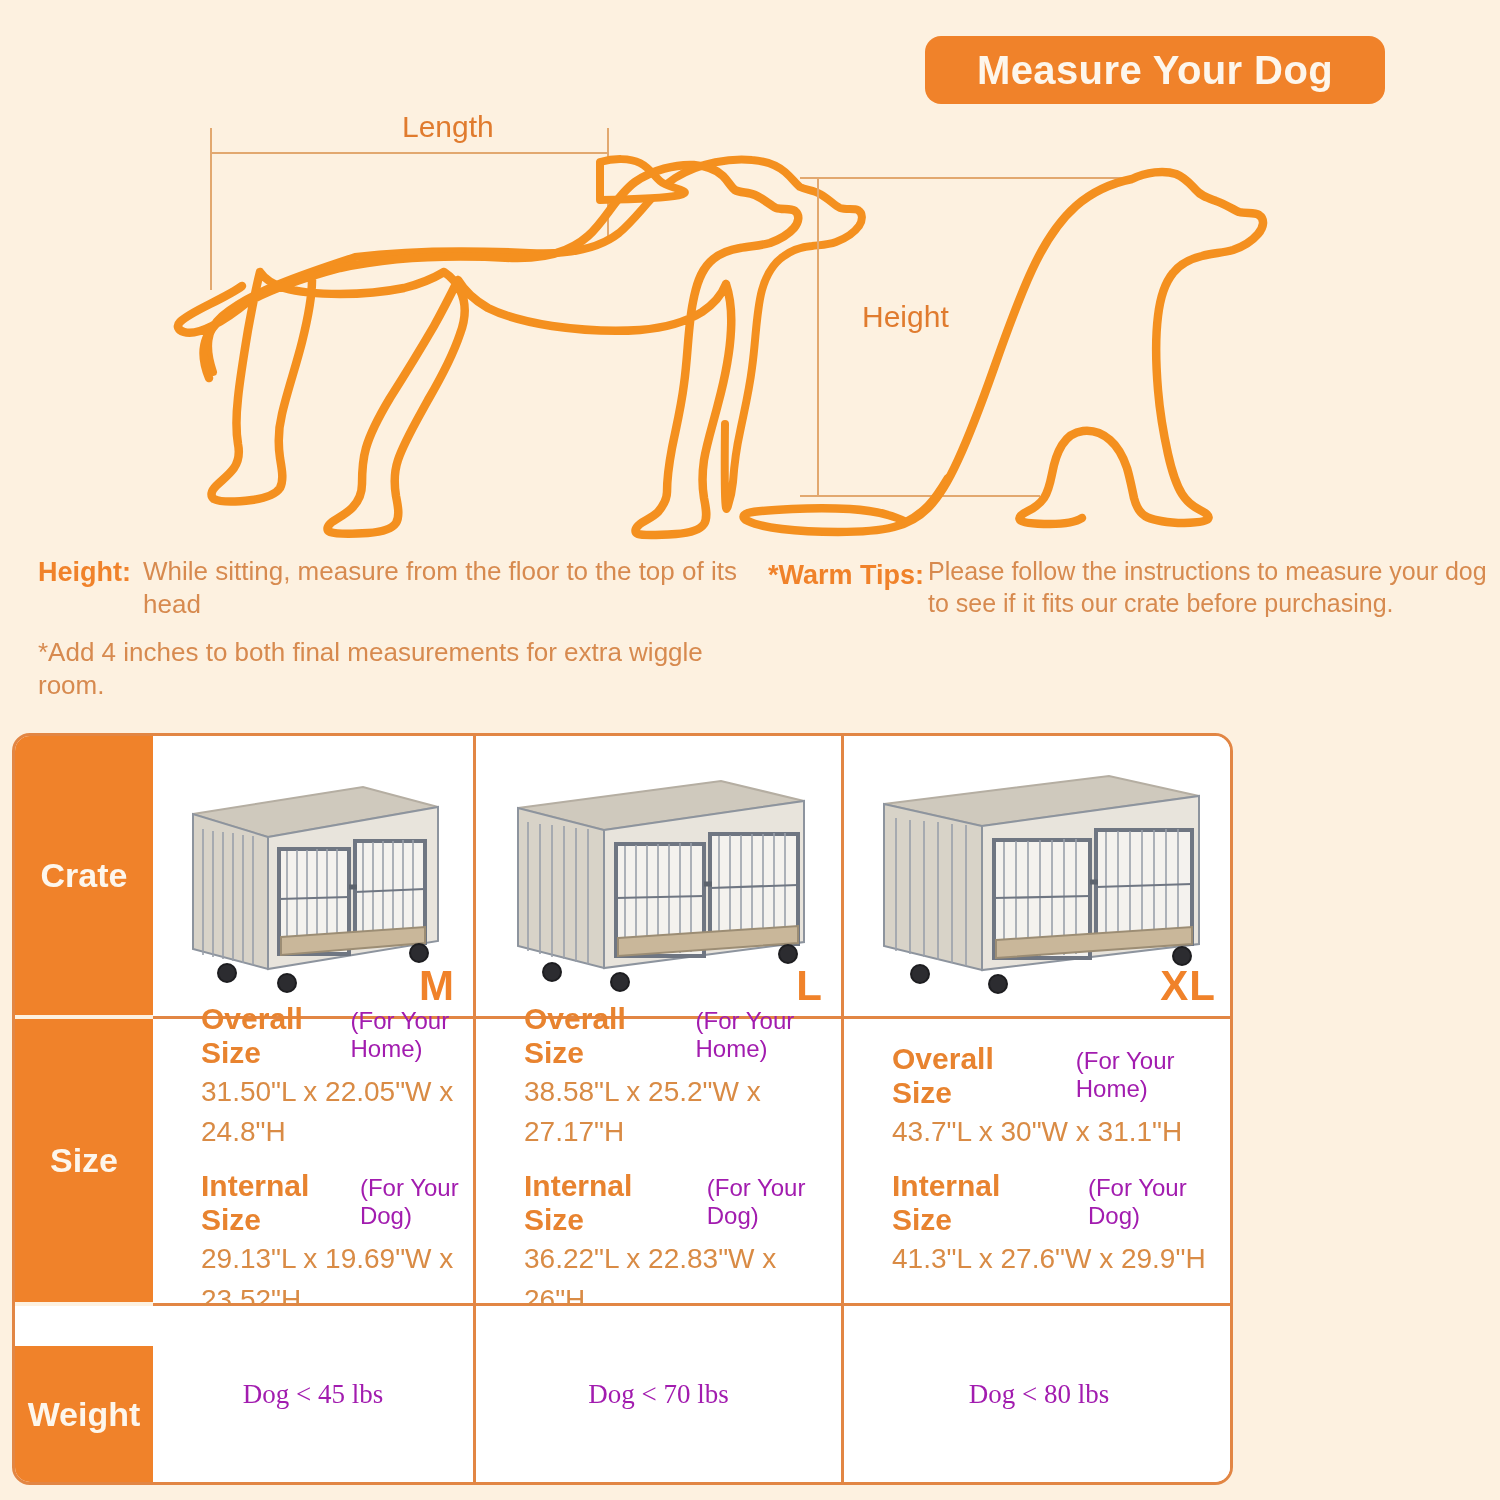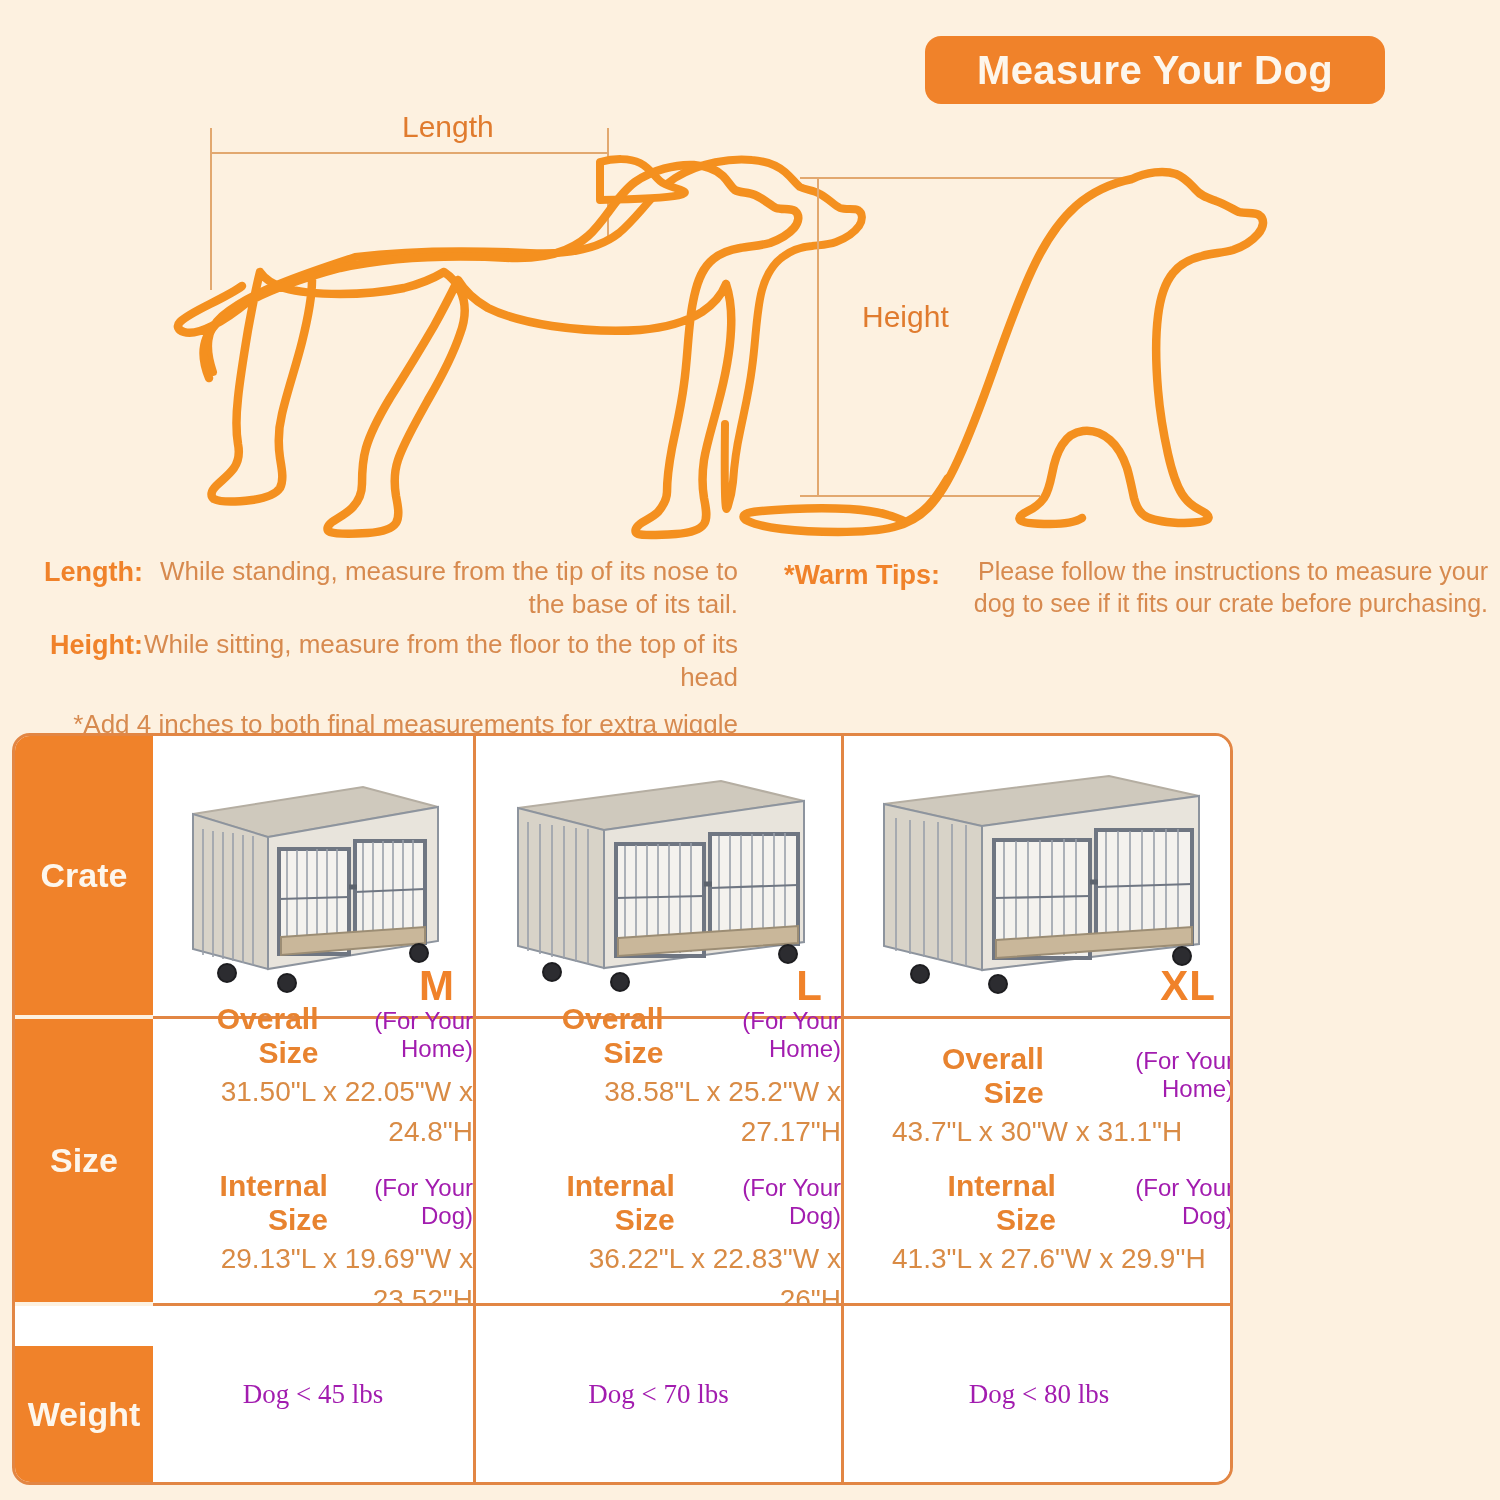--- a/index.html
+++ b/index.html
@@ -2,21 +2,21 @@
 <html><head>
 <meta charset="utf-8">
 <style>
   html,body{margin:0;padding:0;}
   body{
     width:1500px;height:1500px;
     background:#FDF1E0;
     font-family:"Liberation Sans", sans-serif;
     position:relative;overflow:hidden;
   }
-  .stage{position:absolute;inset:0;text-align:right;}
+  .stage{position:absolute;inset:0;}
 
   
   .badge{
     position:absolute;left:925px;top:36px;width:460px;height:68px;
     background:#F0822A;border-radius:16px;
     display:flex;align-items:center;justify-content:center;
   }
   .badge-text{
     color:#FDF6EC;font-size:40px;font-weight:bold;letter-spacing:.4px;
   }
@@ -32,21 +32,21 @@
   
   .notes-left{position:absolute;left:38px;top:555px;width:700px;}
   .notes-right{position:absolute;left:768px;top:556px;width:720px;}
   .note-row{display:flex;align-items:flex-start;margin-bottom:6px;}
   .note-key{
     color:#F0822A;font-size:27px;font-weight:bold;
     flex:0 0 auto;white-space:nowrap;line-height:1.28;
   }
   .note-key.k-len{width:105px;}
   .note-key.k-hgt{width:105px;}
-  .note-key.k-tip{width:160px;padding-top:2px;margin-left:12px;}
+  .note-key.k-tip{width:160px;padding-top:2px;}
   .note-val{
     color:#D78A4F;font-size:26px;line-height:1.28;
   }
   .note-foot{
     color:#D78A4F;font-size:26px;line-height:1.3;margin-top:14px;
   }
   .note-val-sm{color:#D78A4F;font-size:25px;line-height:1.26;}
 
   
   .table{
@@ -281,24 +281,20 @@
            C914,518 922,512 928,506
            C936,498 942,488 948,478"></path>
     </svg>
 
     <div class="dim-label lbl-length">Length</div>
     <div class="dim-label lbl-height">Height</div>
   </div>
 
   <div class="notes-left">
     <div class="note-row">
-      <div class="note-key k-len">Length:</div>
-      <div class="note-val">While standing, measure from the tip of its nose to the base of its tail.</div>
-    </div>
-    <div class="note-row">
       <div class="note-key k-hgt">Height:</div>
       <div class="note-val">While sitting, measure from the floor to the top of its head</div>
     </div>
     <div class="note-foot">*Add 4 inches to both final measurements for extra wiggle room.</div>
   </div>
 
   <div class="notes-right">
     <div class="note-row">
       <div class="note-key k-tip">*Warm Tips:</div>
       <div class="note-val-sm">Please follow the instructions to measure your dog to see if it fits our crate before purchasing.</div>

